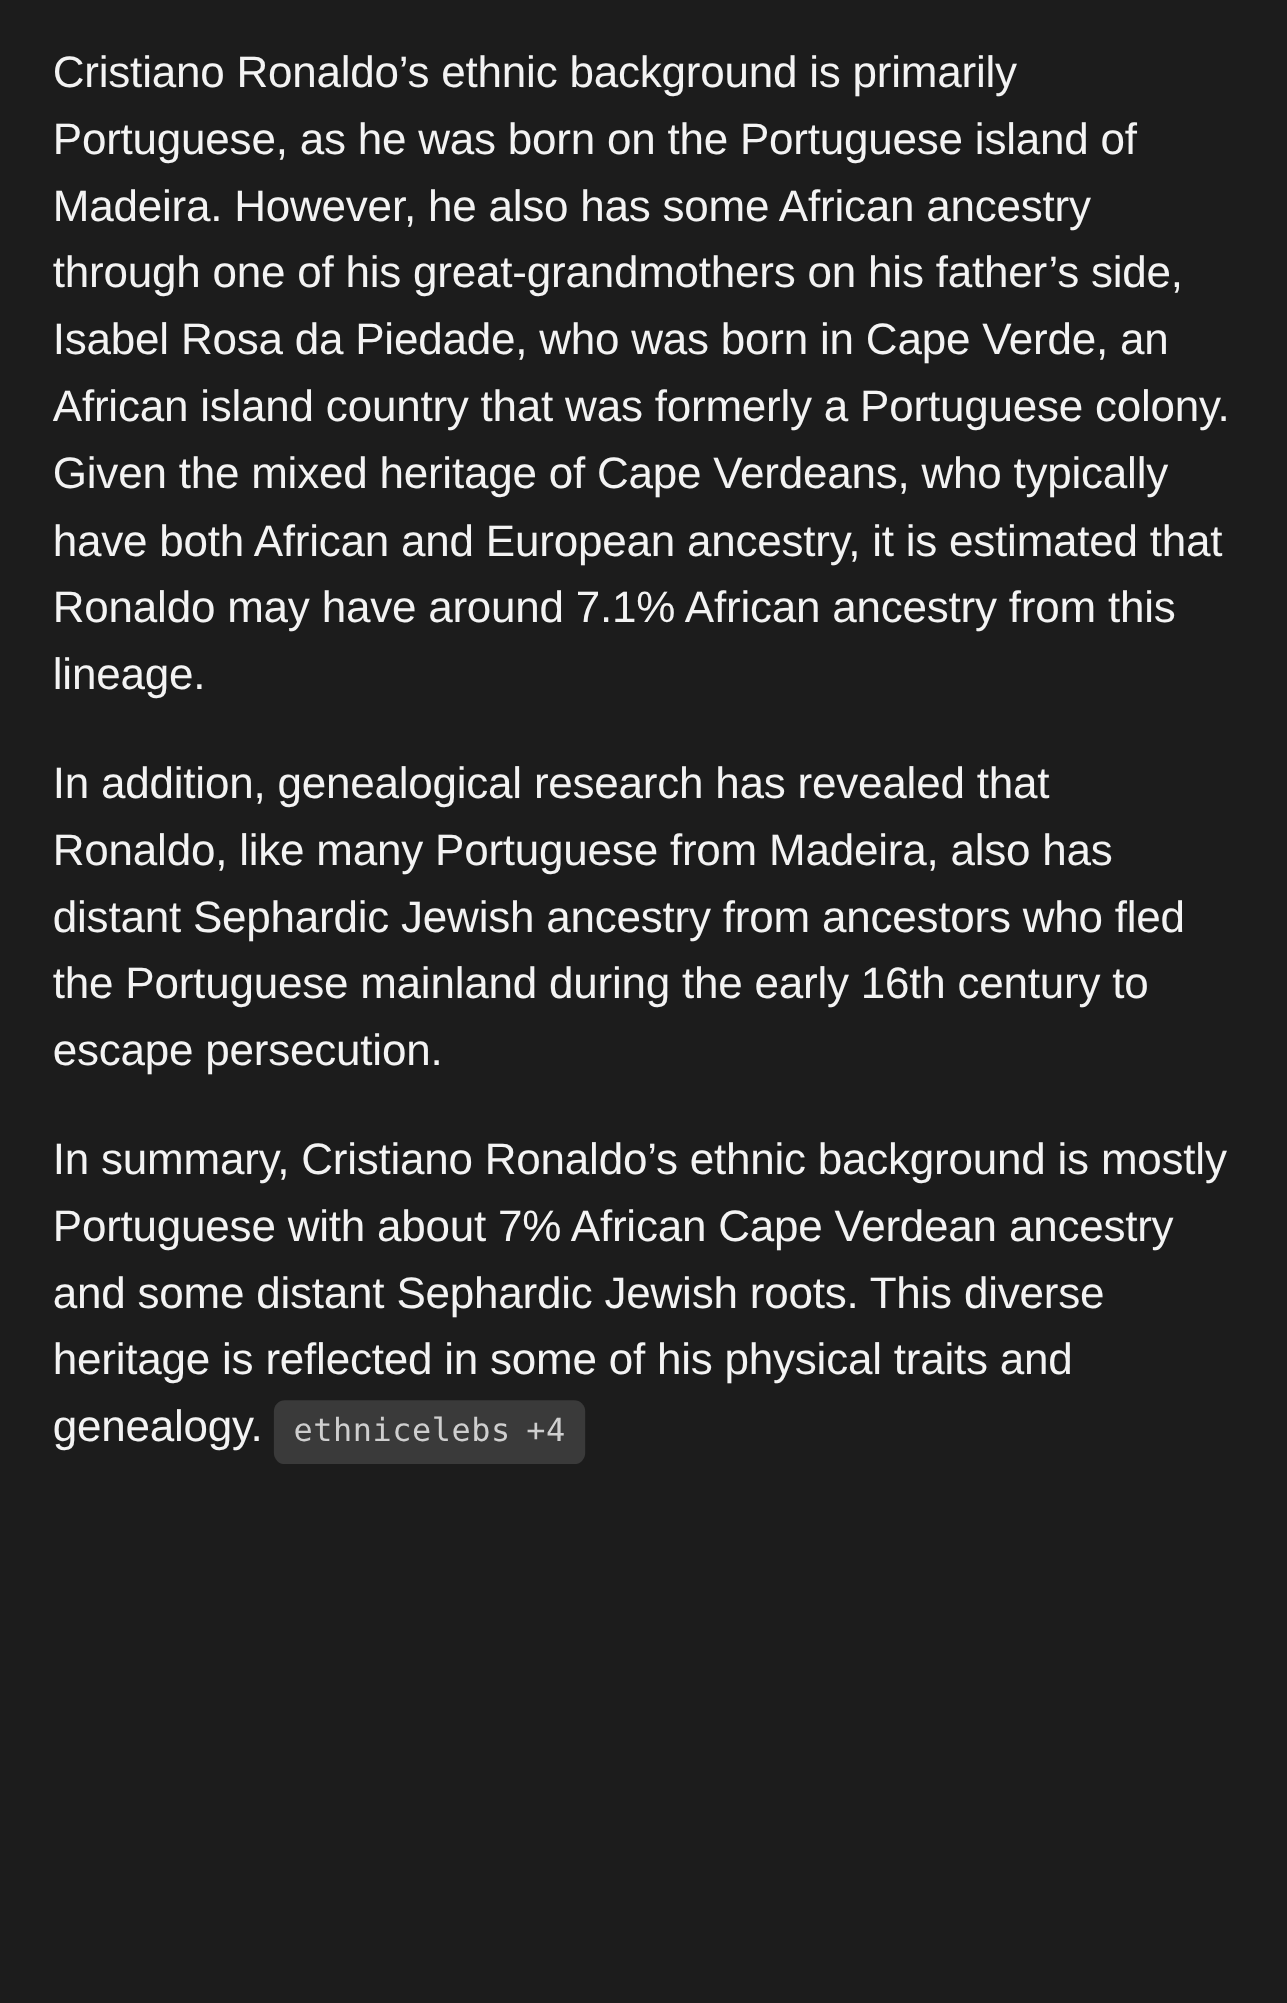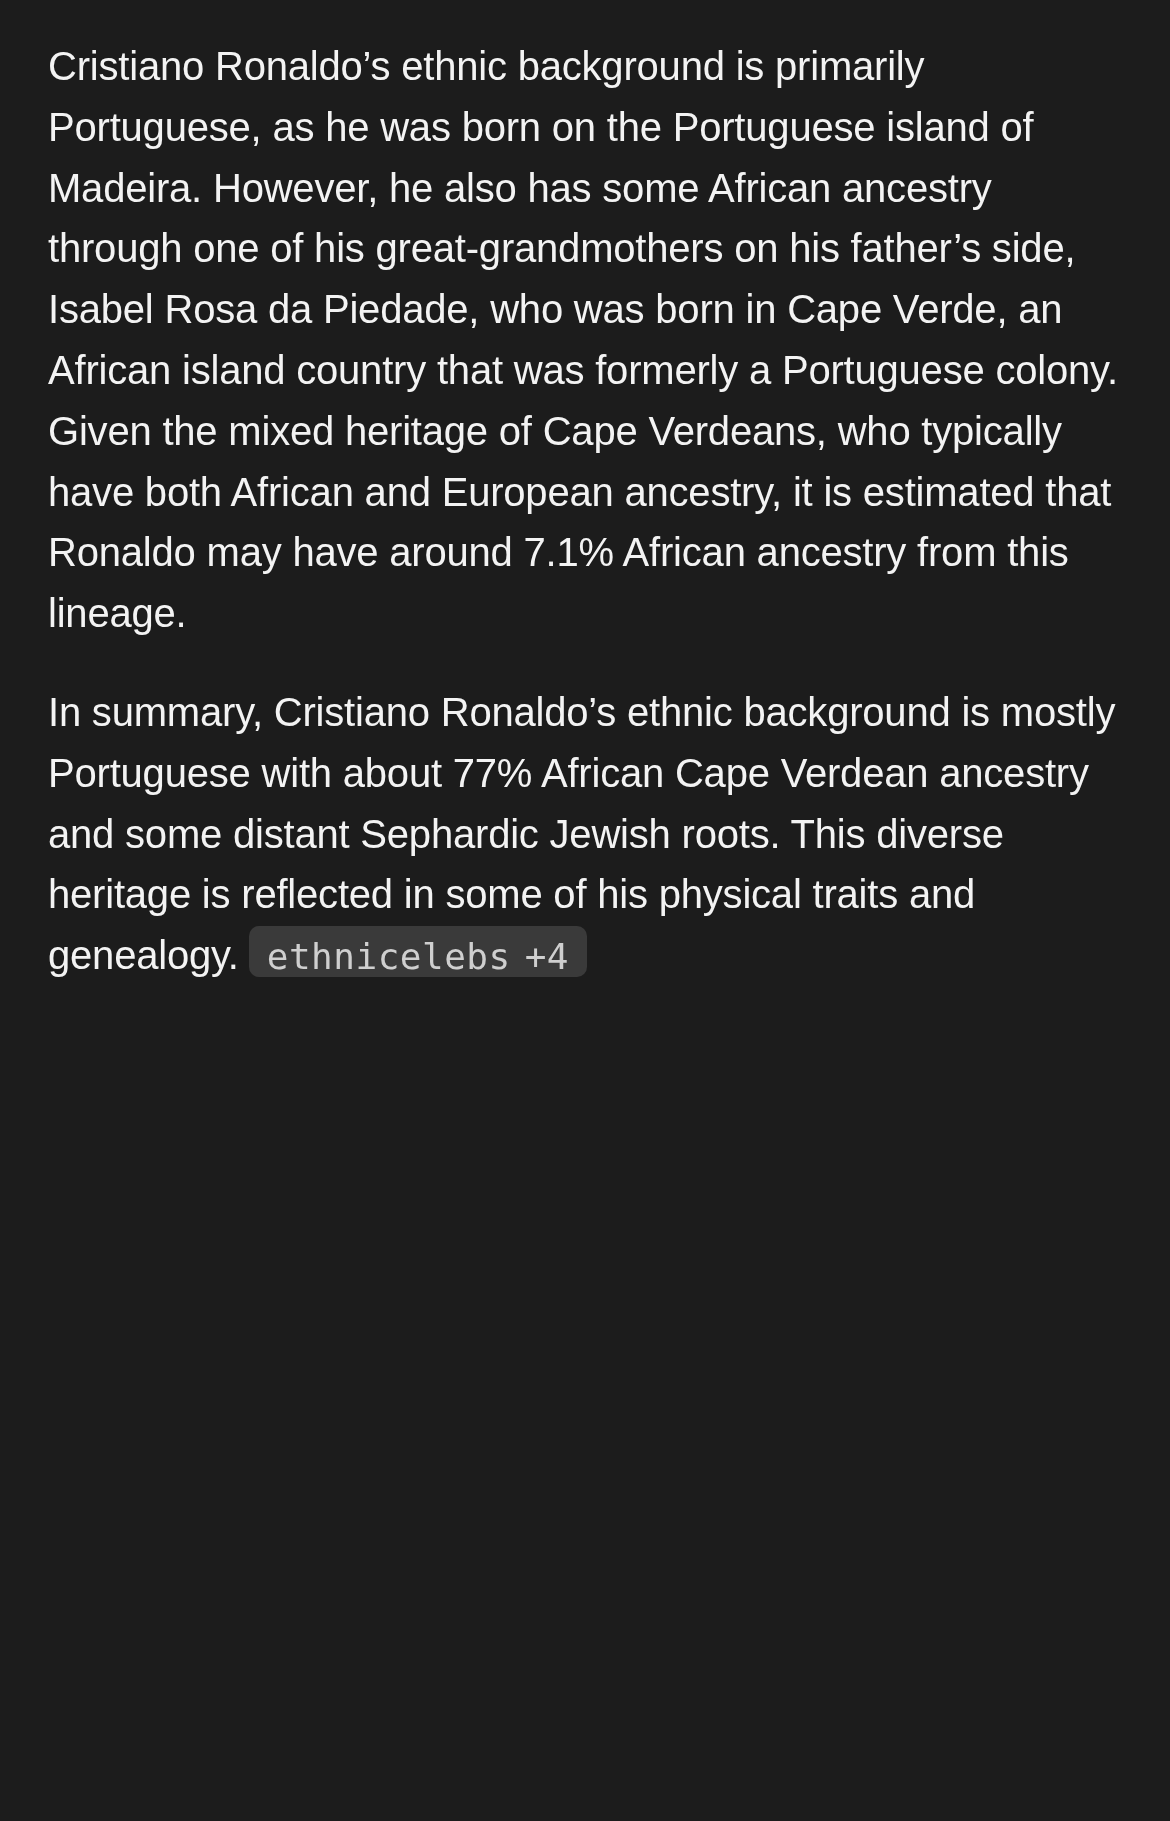--- a/index.html
+++ b/index.html
@@ -28,36 +28,37 @@
   }
   .paragraph:last-of-type {
     margin-bottom: 0;
   }
   .citation-chip {
     display: inline-block;
     vertical-align: baseline;
     background: #3a3a3a;
     color: #cfcfcf;
     font-family: "DejaVu Sans Mono", monospace;
-    font-size: 36px;
+    font-size: 29px;
     line-height: 1;
-    padding: 13px 18px 2px 18px;
+    padding: 13px 18px 16px 18px;
     border-radius: 10px;
     margin-left: 10px;
     letter-spacing: 0.5px;
     white-space: nowrap;
   }
   .citation-chip .count {
     margin-left: 14px;
     color: #cfcfcf;
   }
 </style>
 </head>
 <body style="background: rgb(28, 28, 28);">
 
 <div class="answer-container">
 
   <p class="paragraph">Cristiano Ronaldo’s ethnic background is primarily Portuguese, as he was born on the Portuguese island of Madeira. However, he also has some African ancestry through one of his great-grandmothers on his father’s side, Isabel Rosa da Piedade, who was born in Cape Verde, an African island country that was formerly a Portuguese colony. Given the mixed heritage of Cape Verdeans, who typically have both African and European ancestry, it is estimated that Ronaldo may have around 7.1% African ancestry from this lineage.</p>
 
+  <p class="paragraph">In addition, genealogical research has revealed that Ronaldo, like many Portuguese from Madeira, also has distant Sephardic Jewish ancestry from ancestors who fled the Portuguese mainland during the early 16th century to escape persecution.</p>
 
-  <p class="paragraph"><span class="last-line-text">In summary, Cristiano Ronaldo’s ethnic background is mostly Portuguese with about 77% African Cape Verdean ancestry and some distant Sephardic Jewish roots. This diverse heritage is reflected in some of his physical traits and genealogy.</span><span class="citation-chip"><span>ethnicelebs</span><span class="count">+4</span></span></p>
+  <p class="paragraph"><span class="last-line-text">In summary, Cristiano Ronaldo’s ethnic background is mostly Portuguese with about 7% African Cape Verdean ancestry and some distant Sephardic Jewish roots. This diverse heritage is reflected in some of his physical traits and genealogy.</span><span class="citation-chip"><span>ethnicelebs</span><span class="count">+4</span></span></p>
 
 </div>
 
 </body></html>

